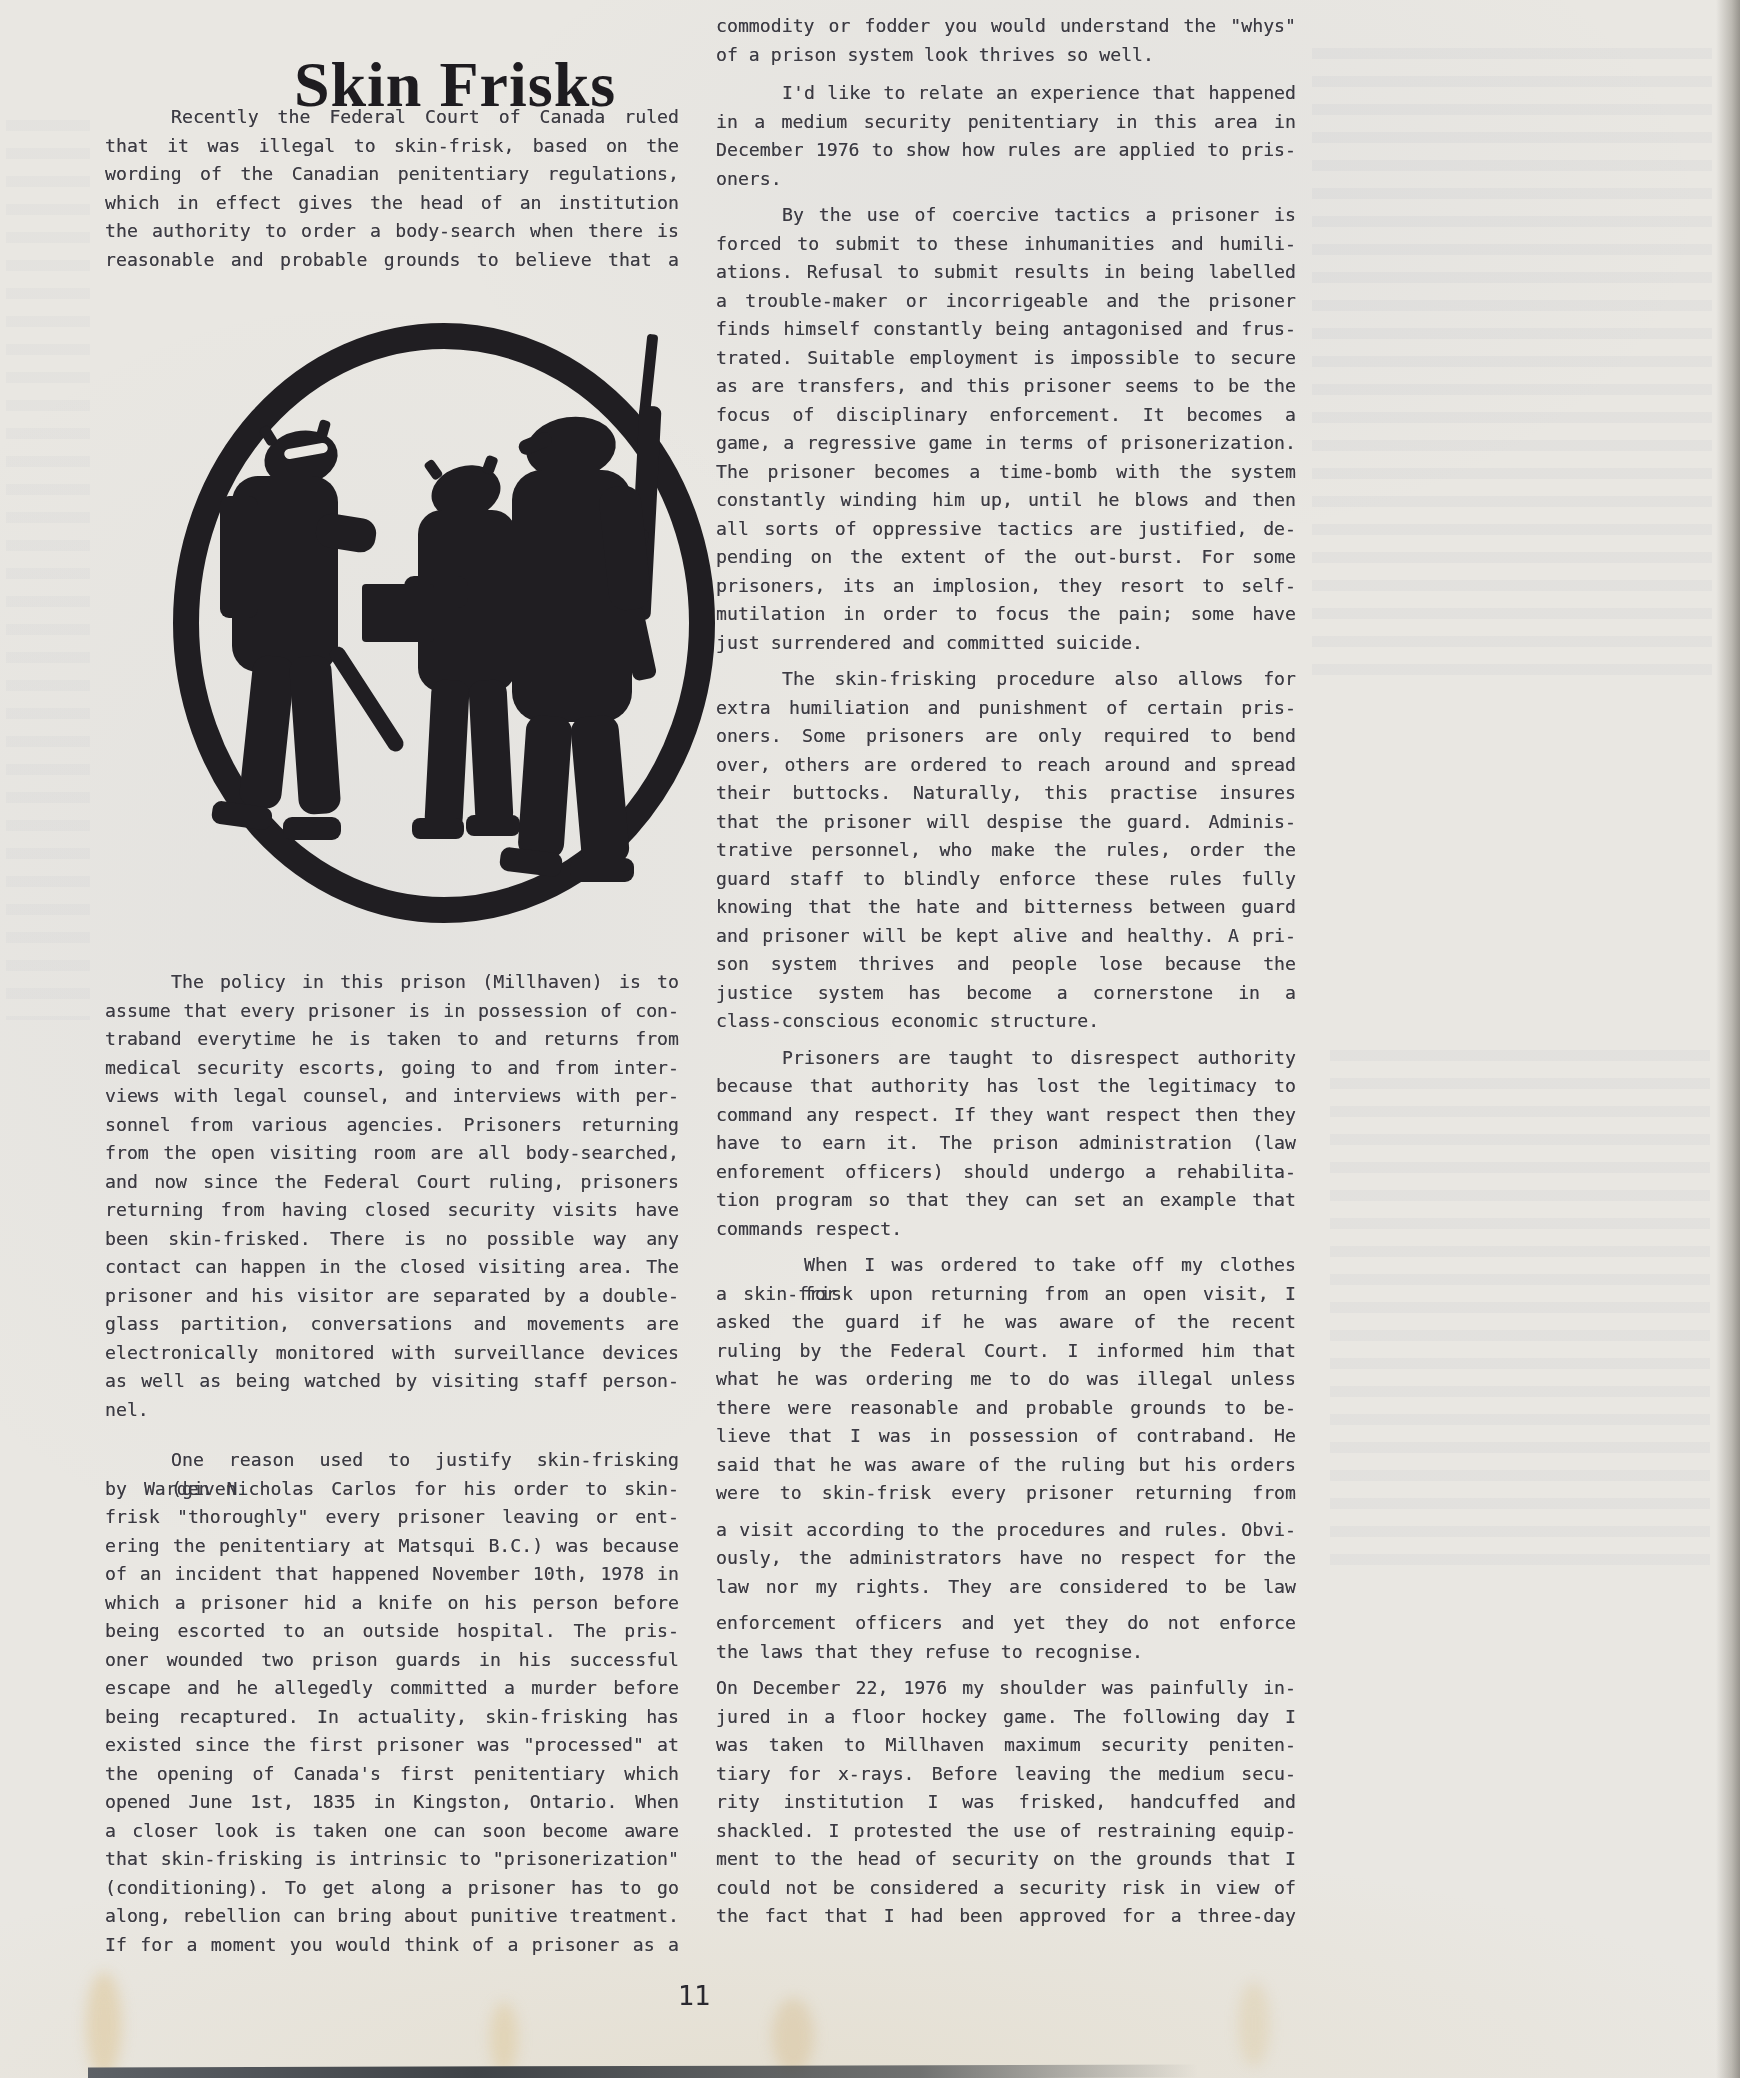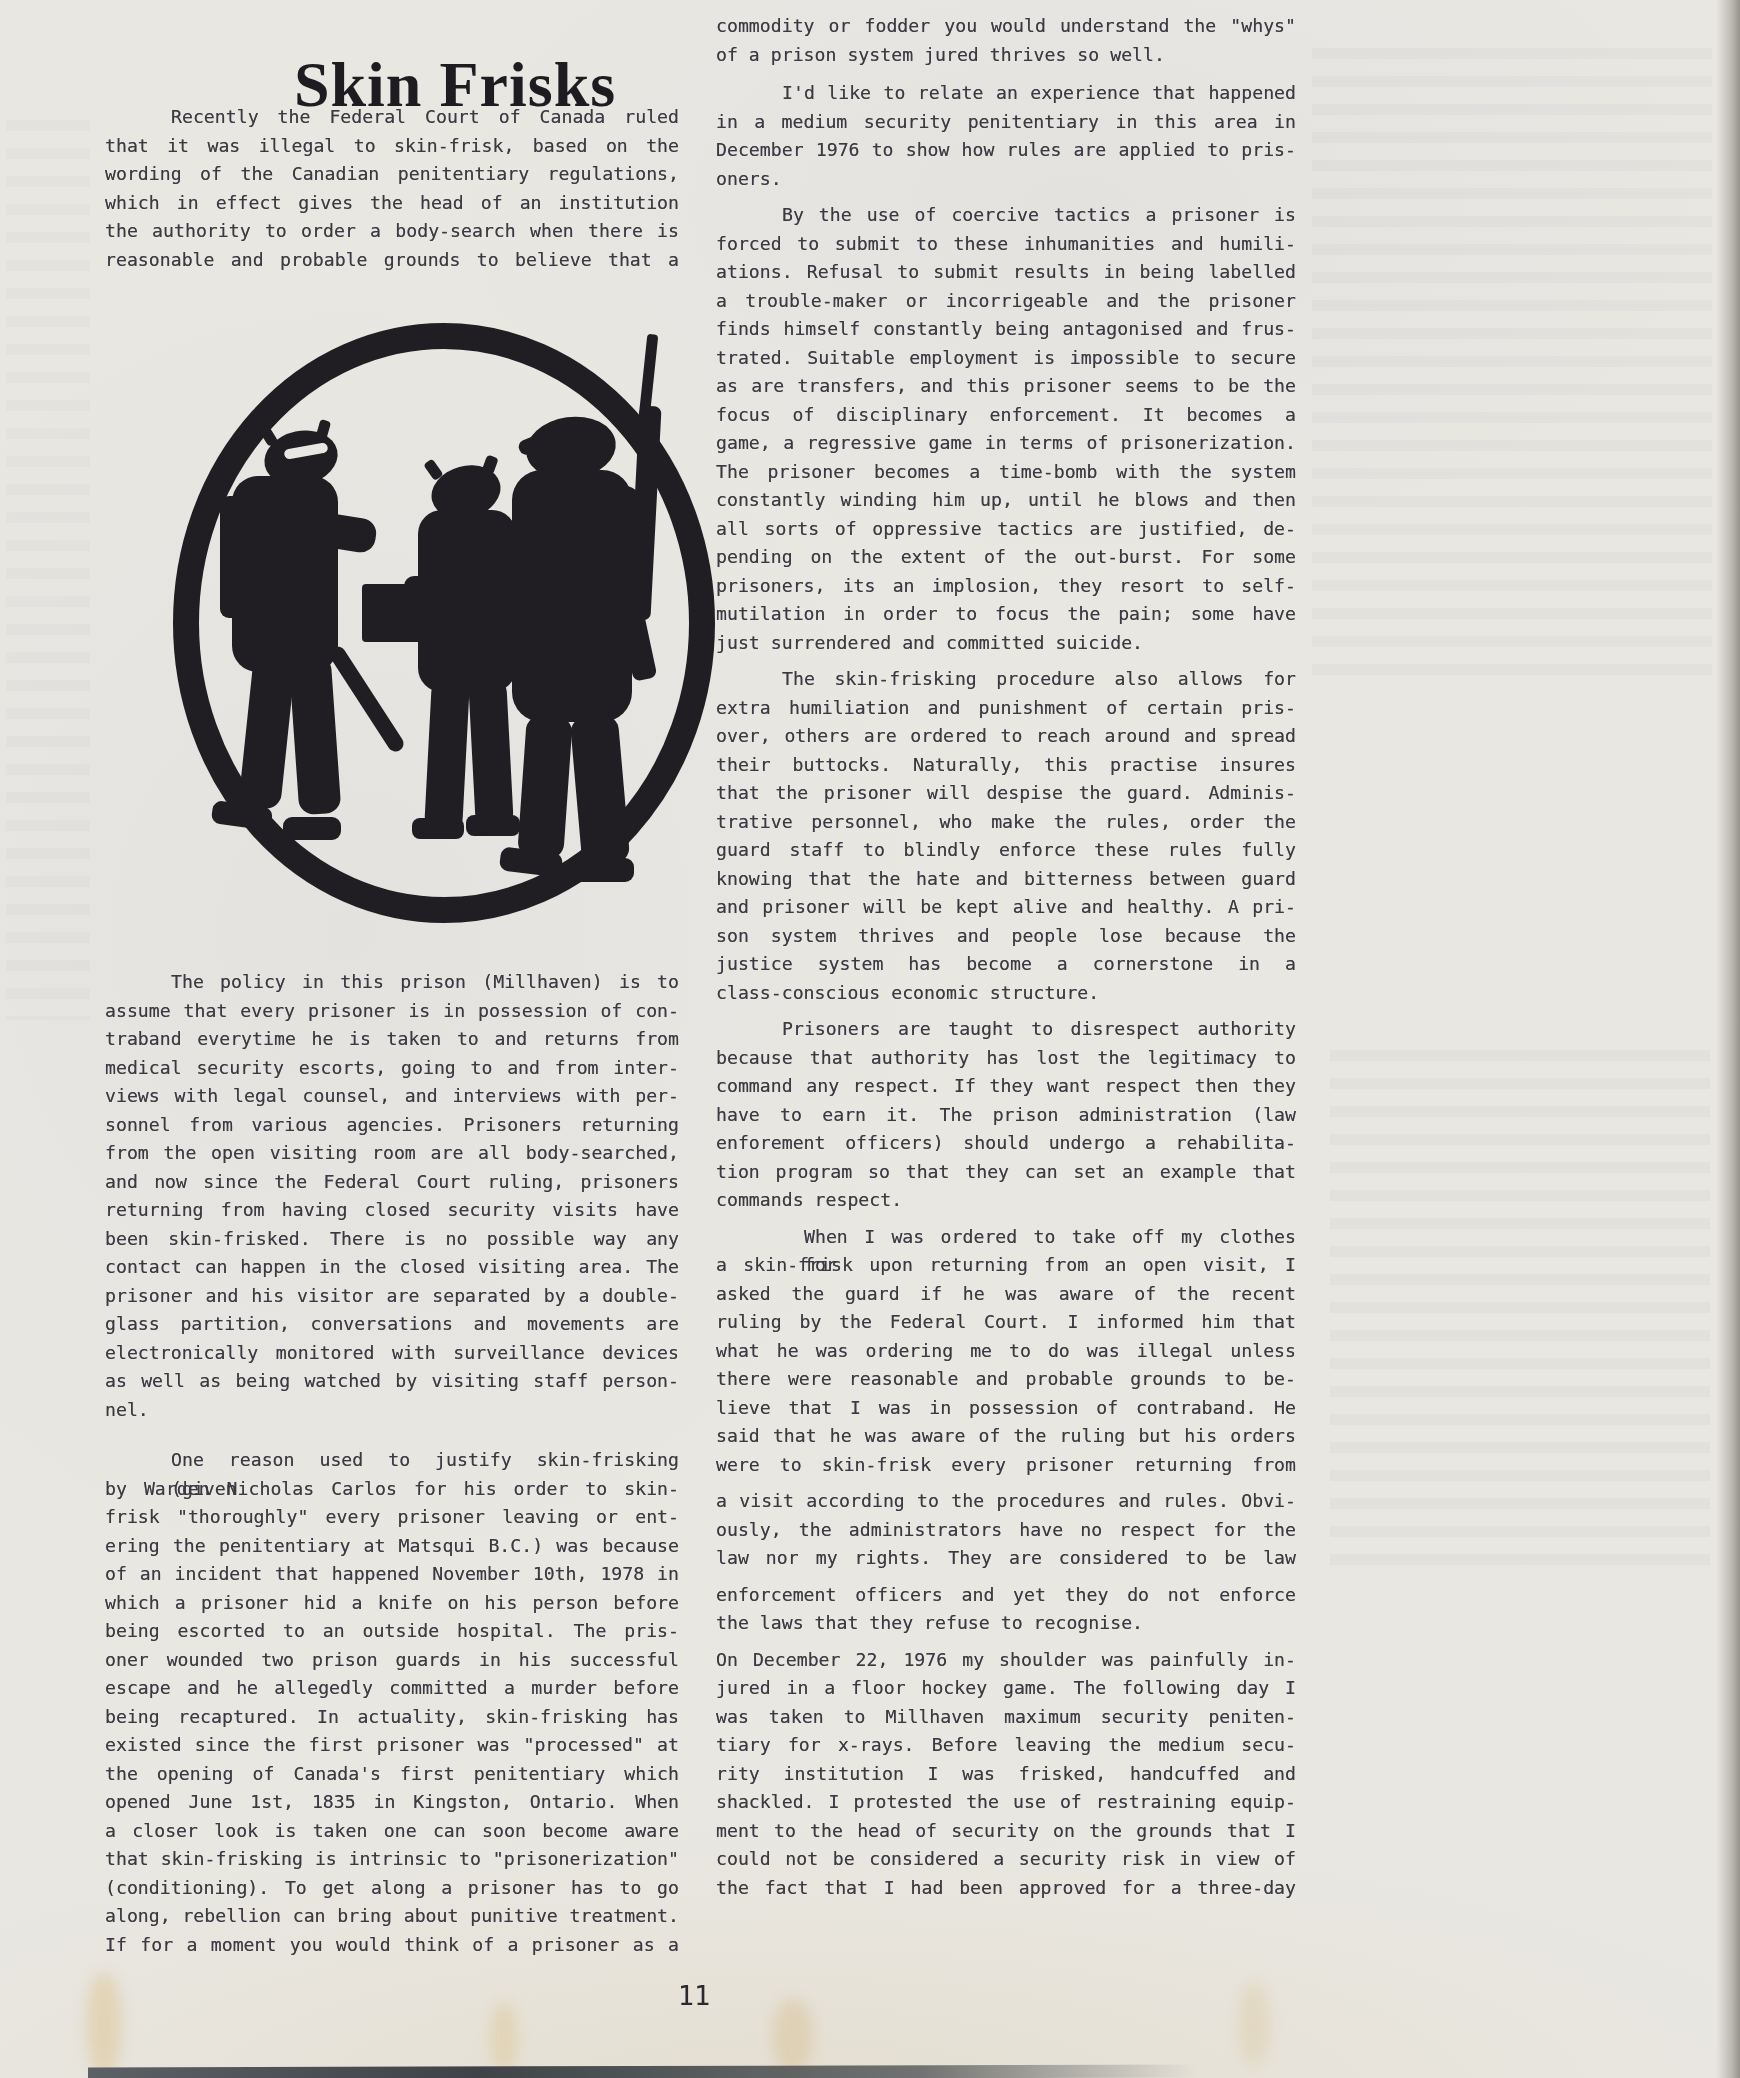--- a/index.html
+++ b/index.html
@@ -167,21 +167,21 @@
       <div class="ln j">a closer look is taken one can soon become aware</div>
       <div class="ln j">that skin-frisking is intrinsic to "prisonerization"</div>
       <div class="ln j">(conditioning). To get along a prisoner has to go</div>
       <div class="ln j">along, rebellion can bring about punitive treatment.</div>
       <div class="ln j">If for a moment you would think of a prisoner as a</div>
     </div>
 
   <div id="right-col" class="col">
       <div class="para">
         <div class="ln j">commodity or fodder you would understand the "whys"</div>
-        <div class="ln">of a prison system jured thrives so well.</div>
+        <div class="ln">of a prison system look thrives so well.</div>
       </div>
       <div class="para">
         <div class="ln j" style="padding-left: 66px;">I'd like to relate an experience that happened</div>
         <div class="ln j">in a medium security penitentiary in this area in</div>
         <div class="ln j">December 1976 to show how rules are applied to pris-</div>
         <div class="ln">oners.</div>
       </div>
       <div class="para">
         <div class="ln j" style="padding-left: 66px;">By the use of coercive tactics a prisoner is</div>
         <div class="ln j">forced to submit to these inhumanities and humili-</div>
@@ -196,20 +196,21 @@
         <div class="ln j">constantly winding him up, until he blows and then</div>
         <div class="ln j">all sorts of oppressive tactics are justified, de-</div>
         <div class="ln j">pending on the extent of the out-burst. For some</div>
         <div class="ln j">prisoners, its an implosion, they resort to self-</div>
         <div class="ln j">mutilation in order to focus the pain; some have</div>
         <div class="ln">just surrendered and committed suicide.</div>
       </div>
       <div class="para">
         <div class="ln j" style="padding-left: 66px;">The skin-frisking procedure also allows for</div>
         <div class="ln j">extra humiliation and punishment of certain pris-</div>
+        <div class="ln j">oners. Some prisoners are only required to bend</div>
         <div class="ln j">over, others are ordered to reach around and spread</div>
         <div class="ln j">their buttocks. Naturally, this practise insures</div>
         <div class="ln j">that the prisoner will despise the guard. Adminis-</div>
         <div class="ln j">trative personnel, who make the rules, order the</div>
         <div class="ln j">guard staff to blindly enforce these rules fully</div>
         <div class="ln j">knowing that the hate and bitterness between guard</div>
         <div class="ln j">and prisoner will be kept alive and healthy. A pri-</div>
         <div class="ln j">son system thrives and people lose because the</div>
         <div class="ln j">justice system has become a cornerstone in a</div>
         <div class="ln">class-conscious economic structure.</div>

